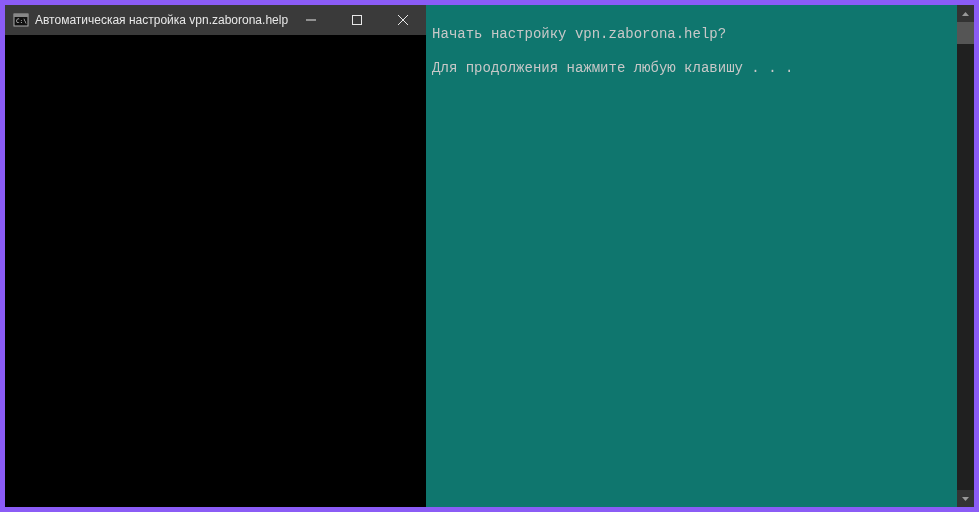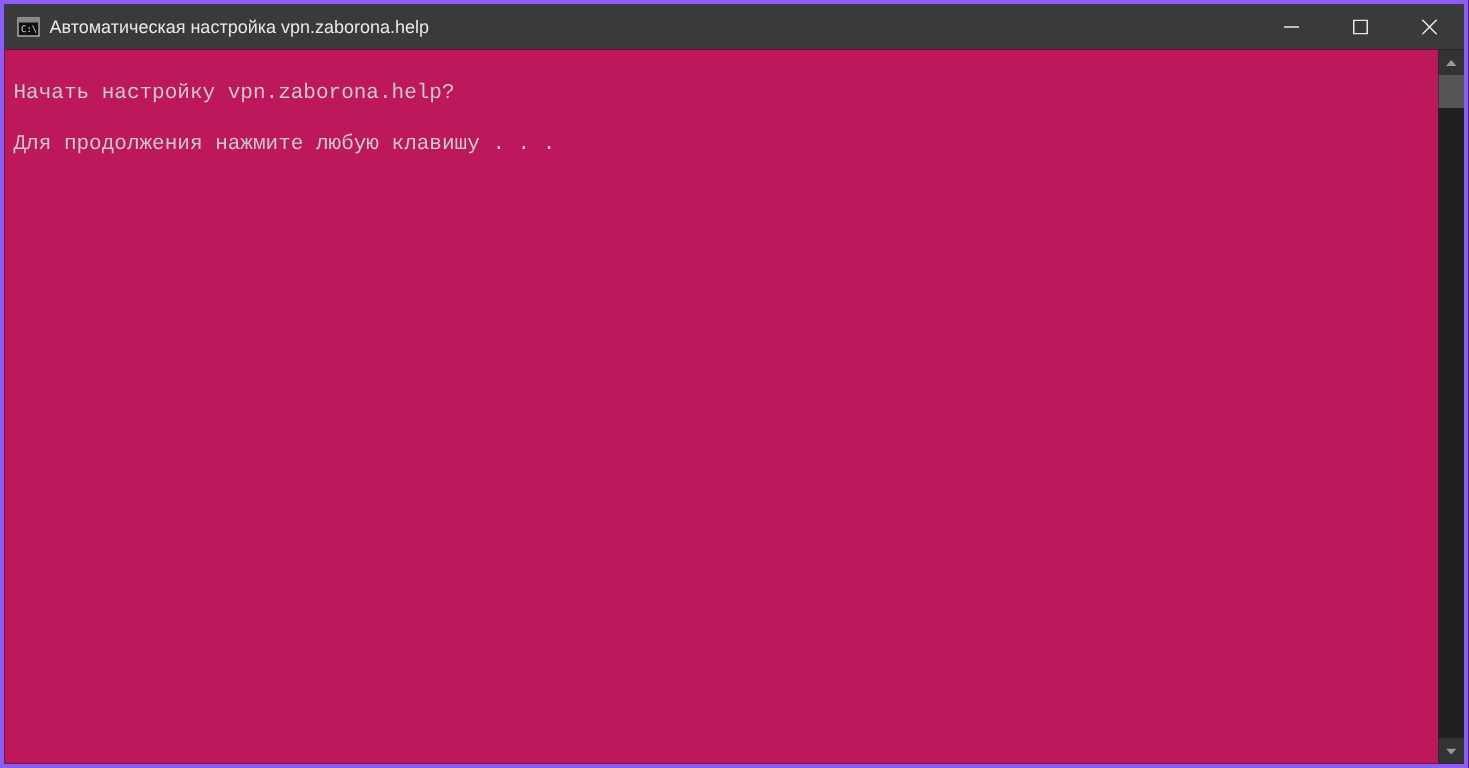--- a/index.html
+++ b/index.html
@@ -12,23 +12,23 @@
       height: 512px;
       background: #000;
       font-family: "Segoe UI", Tahoma, sans-serif;
       overflow: hidden;
       position: relative;
     }
     .window {
       width: 100%;
       height: 100%;
       background: #000;
-      border: 3px solid #8b5cf6;
+      border: 5px solid #8b5cf6;
       display: flex;
-      flex-direction: column;
+      flex-direction: row;
     }
     .titlebar {
       height: 30px;
       background: #3a3a3a;
       display: flex;
       align-items: center;
       flex-shrink: 0;
     }
     .titlebar-icon {
       width: 16px;
@@ -71,21 +71,21 @@
       stroke-width: 1;
     }
     .content-wrap {
       flex: 1;
       display: flex;
       background: #000;
       position: relative;
     }
     .console {
       flex: 1;
-      background: #be185d;
+      background: #0f766e;
       color: #c8c8c8;
       font-family: Consolas, "Courier New", monospace;
       font-size: 14px;
       line-height: 17px;
       padding: 4px 6px;
       white-space: pre;
       overflow: hidden;
     }
     .scrollbar {
       width: 17px;

